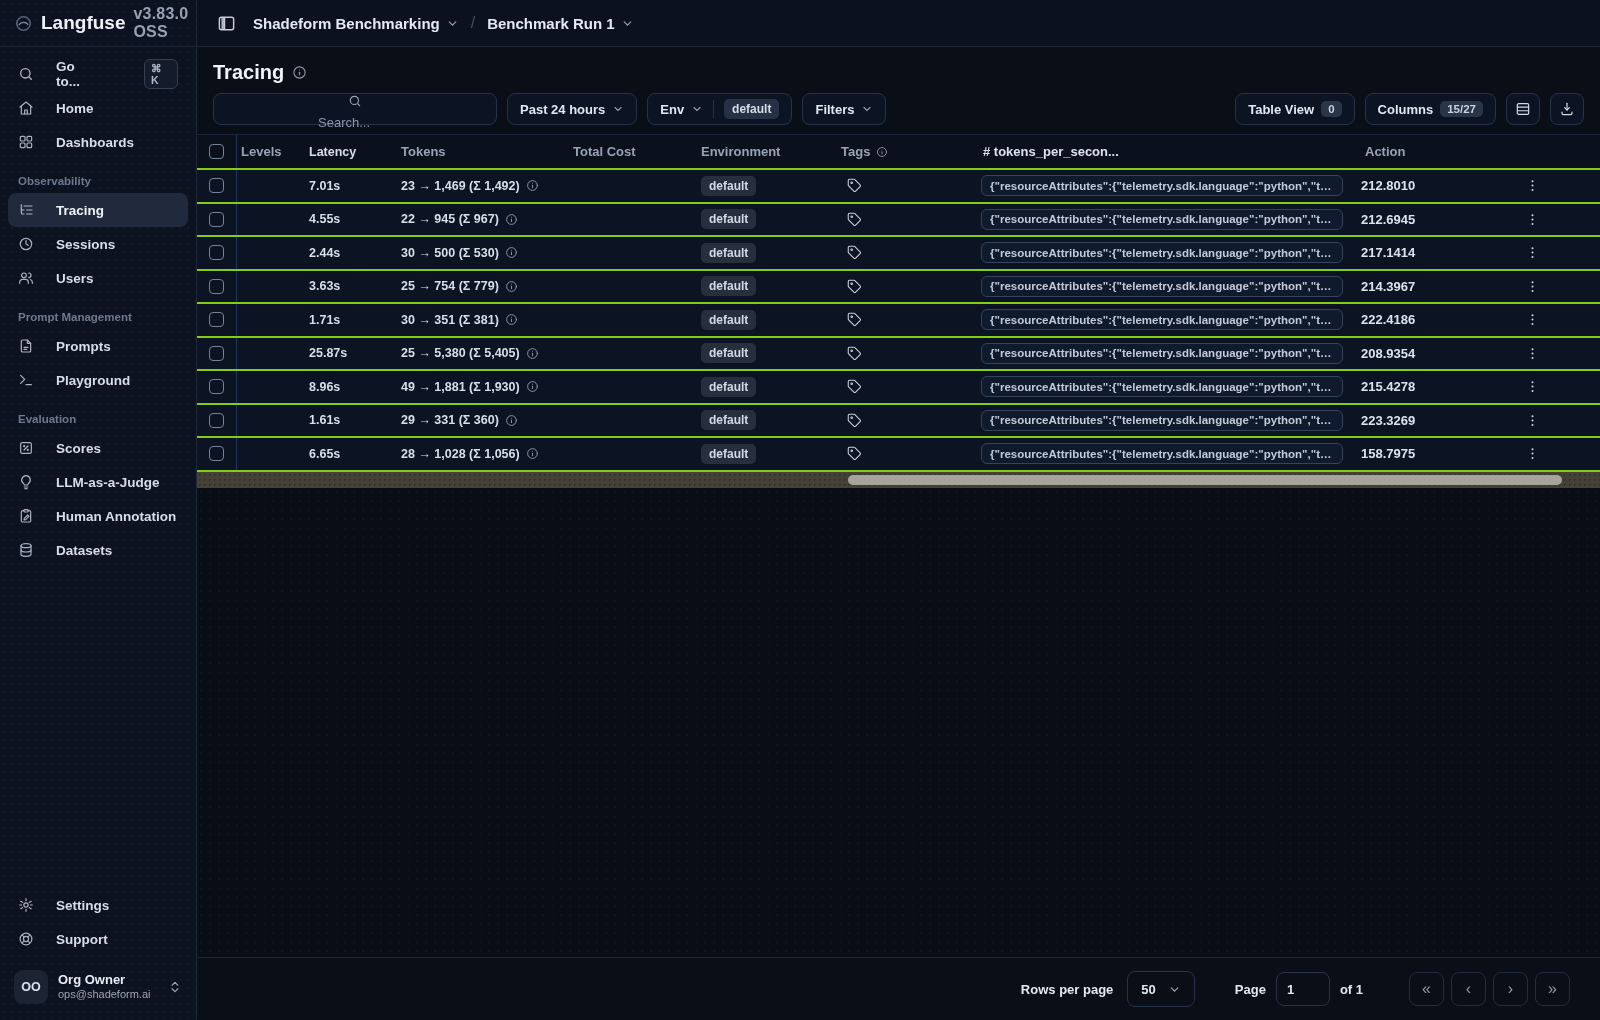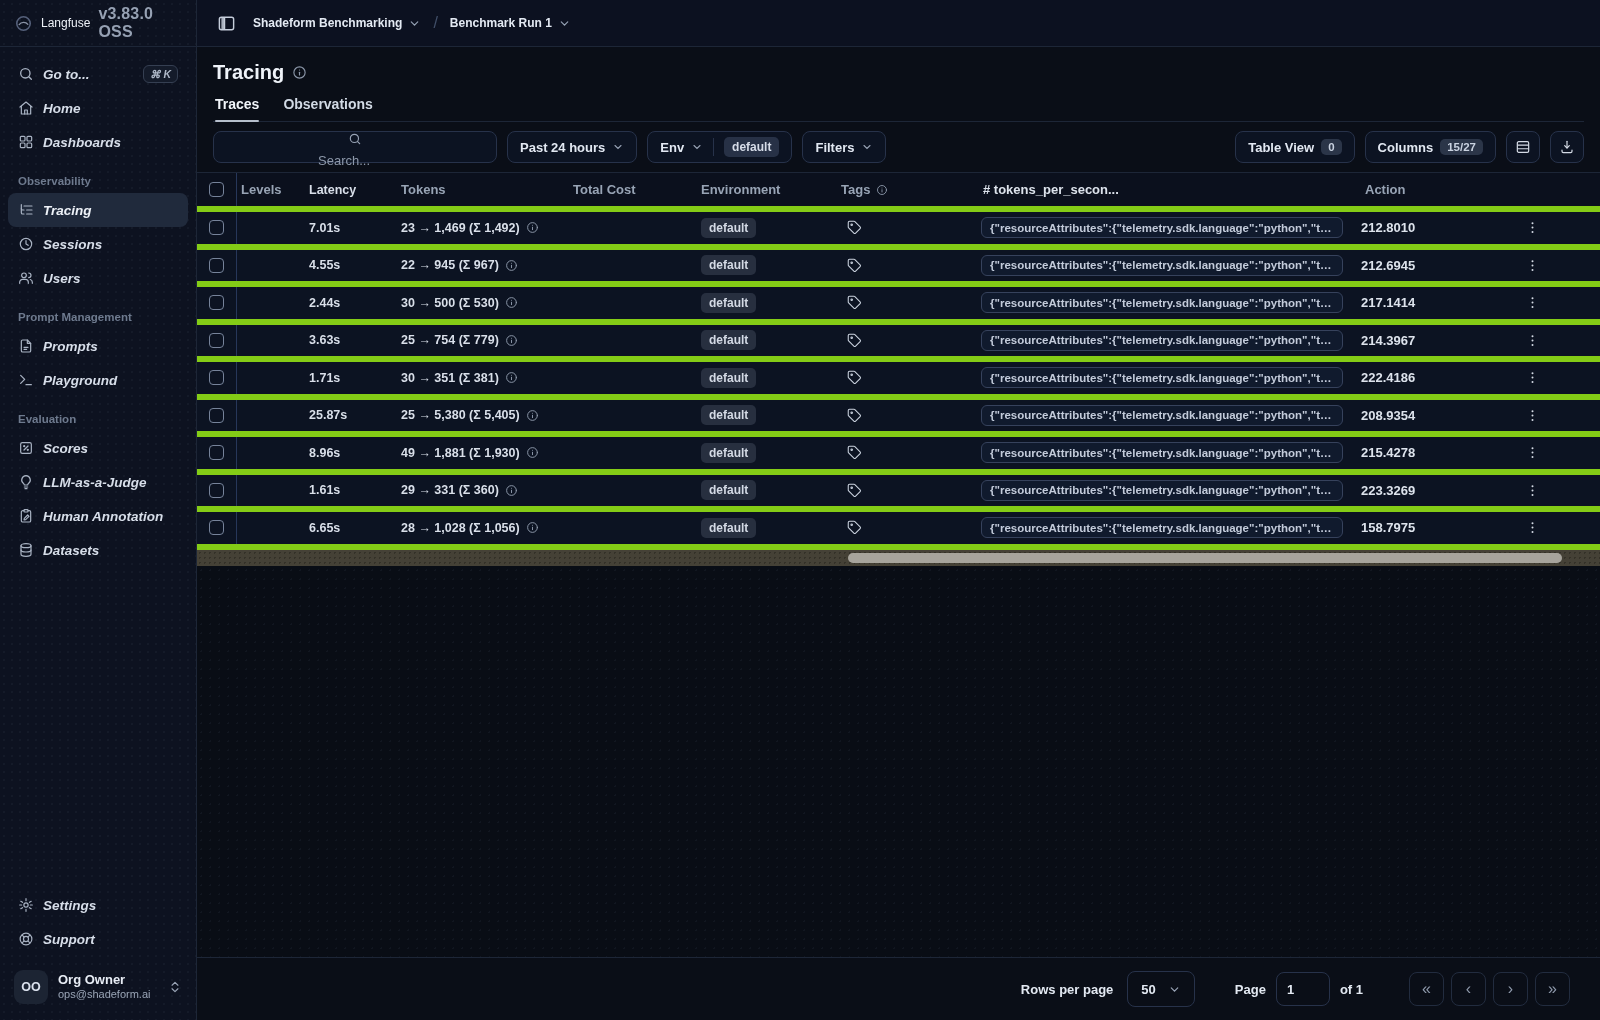--- a/index.html
+++ b/index.html
@@ -2,40 +2,40 @@
 <html><head>
 <meta charset="utf-8">
 <style>
   html,body{margin:0;padding:0;background:#05080e;}
   .app{width:1600px;height:1020px;display:flex;font-family:"Liberation Sans",sans-serif;color:#dde3ec;background:#0a0e17;overflow:hidden;}
   svg{display:block;}
   
   .sidebar{width:196px;min-width:196px;background:#0d1220;border-right:1px solid #1d2637;display:flex;flex-direction:column;
     background-image:radial-gradient(rgba(140,155,180,0.06) 1px,transparent 1px);background-size:8px 8px;}
   .logo-row{height:46px;min-height:46px;display:flex;align-items:center;gap:8px;padding:0 14px;border-bottom:1px solid #1d2637;}
-  .brand-name{font-weight:400;font-size:12px;color:#eef2f8;}
+  .brand-name{font-weight:700;font-size:19px;color:#eef2f8;}
   .brand-ver{font-size:16px;font-weight:700;color:#96a1b3;letter-spacing:.2px;}
   .side-nav{flex:1;padding:10px 8px 0;display:flex;flex-direction:column;overflow:hidden;}
-  .nav-item{display:flex;align-items:center;gap:9px;height:34px;min-height:34px;padding:0 10px;border-radius:8px;font-size:13.5px;font-weight:600;color:#d7dee9;cursor:pointer;font-style:italic;}
+  .nav-item{display:flex;align-items:center;gap:22px;height:34px;min-height:34px;padding:0 10px;border-radius:8px;font-size:13.5px;font-weight:600;color:#d7dee9;cursor:pointer;}
   .nav-item .ic{color:#a9b3c3;display:flex;}
   .nav-item.active{background:#202a3c;color:#eef2f8;}
   .nav-item .sp{flex:1;}
   .kbd{border:1px solid #353f52;background:#141b2a;border-radius:6px;padding:2px 6px;font-size:10.5px;font-weight:700;color:#aeb8c8;}
   .group-title{margin:16px 10px 6px;font-size:11.5px;font-weight:700;color:#6e7a8e;}
   .side-bottom{padding:6px 8px 10px;}
   .user-row{display:flex;align-items:center;gap:10px;padding:6px 6px;border-radius:8px;cursor:pointer;margin-top:8px;}
   .avatar{width:34px;height:34px;min-width:34px;border-radius:9px;background:#1c2433;display:flex;align-items:center;justify-content:center;font-size:12.5px;font-weight:700;color:#dbe2ee;}
   .user-meta{flex:1;min-width:0;}
   .user-name{font-size:13px;font-weight:700;color:#e8edf5;line-height:1.25;}
   .user-email{font-size:11px;color:#9aa5b6;line-height:1.25;}
   
   .main{flex:1;display:flex;flex-direction:column;min-width:0;background:#0a0e17;}
   .topbar{height:46px;min-height:46px;display:flex;align-items:center;gap:12px;padding:0 14px;border-bottom:1px solid #1d2637;background:#0c1120;}
   .panel-btn{width:30px;height:30px;border-radius:7px;display:flex;align-items:center;justify-content:center;color:#c6cedb;cursor:pointer;}
-  .crumb{font-size:12px;font-weight:600;color:#e4eaf3;display:flex;align-items:center;gap:6px;cursor:pointer;}
+  .crumb{font-size:15px;font-weight:600;color:#e4eaf3;display:flex;align-items:center;gap:6px;cursor:pointer;}
   .crumb .ic{color:#94a0b2;display:flex;}
   .slash{color:#42506a;font-size:16px;font-weight:400;}
   .page-head{padding:14px 16px 0;}
   .page-title-row{display:flex;align-items:center;gap:8px;}
   h1{margin:0;font-size:20px;font-weight:700;color:#eff3f9;}
   .info-ic{color:#8c97a9;display:flex;}
   .tabs{display:flex;gap:24px;margin-top:12px;border-bottom:1px solid #1d2637;padding:0 2px;}
   .tab{font-size:14px;font-weight:600;color:#d2dae5;padding-bottom:9px;position:relative;cursor:pointer;}
   .tab.active{color:#f2f6fb;}
   .tab.active::after{content:"";position:absolute;left:0;right:0;bottom:-1px;height:2px;background:#b6bfcc;border-radius:2px;}
@@ -46,21 +46,21 @@
   .search-input{background:transparent;border:none;outline:none;color:#dfe6f0;font-size:13px;width:74px;font-family:"Liberation Sans",sans-serif;padding:0;}
   .search-input::placeholder{color:#8d98aa;}
   .scope{display:flex;align-items:center;gap:5px;font-size:13px;font-weight:700;color:#e6ebf4;margin-left:auto;}
   .env-divider{width:1px;height:18px;background:#27324a;margin:0 3px;}
   .badge{background:#2b3548;border-radius:5px;padding:2px 7px;font-size:11.5px;font-weight:700;color:#c9d2e0;}
   .env-badge{background:#273146;border-radius:5px;padding:3px 8px;font-size:12px;font-weight:600;color:#d6dce8;}
   .tb-spacer{flex:1;}
   .icon-btn{width:34px;justify-content:center;padding:0;}
   
   .table{border-top:1px solid #1d2637;}
-  .trow{display:grid;grid-template-columns:40px 64px 96px 172px 128px 140px 140px 378px 156px minmax(0,1fr);align-items:center;height:31.5px;border-bottom:6px solid #84cc16;background:#0c1322;cursor:pointer;}
+  .trow{display:grid;grid-template-columns:40px 64px 96px 172px 128px 140px 140px 378px 156px minmax(0,1fr);align-items:center;height:31.5px;border-bottom:2px solid #84cc16;background:#0c1322;cursor:pointer;}
   .thead{height:33px;background:#0b101d;color:#98a4b5;font-weight:600;cursor:default;}
   .cell{padding:0 4px;display:flex;align-items:center;gap:6px;min-width:0;font-size:13px;height:100%;box-sizing:border-box;}
   .cell.check{justify-content:center;border-right:1px solid #27375a;}
   .cb{width:15px;height:15px;border:1.5px solid #76839a;border-radius:4px;box-sizing:border-box;cursor:pointer;}
   .hcell{font-size:13px;font-weight:600;color:#98a4b5;}
   .lat{padding-left:8px;font-weight:600;color:#d9dfe9;font-size:12.5px;}
   .tok{color:#d9dfe9;font-weight:600;font-size:12.5px;white-space:nowrap;}
   .envc .env-pill{background:#272f3f;border-radius:5px;padding:3px 8px;font-size:12px;font-weight:600;color:#d4dae5;}
   .tagsc{padding-left:10px;color:#ccd4e0;}
   .metac{padding-right:12px;}
@@ -300,24 +300,20 @@
       <div class="page-title-row">
         <h1>Tracing</h1>
         <span class="info-ic">
             <svg width="15" height="15" viewBox="0 0 24 24" fill="none" stroke="currentColor" stroke-width="1.8" stroke-linecap="round">
               <circle cx="12" cy="12" r="9"></circle>
               <path d="M12 8h.01"></path>
               <path d="M12 11.5V16"></path>
             </svg>
           </span>
       </div>
-      <div class="tabs">
-        <span class="tab active">Traces</span>
-        <span class="tab">Observations</span>
-      </div>
     </div>
 
     <div class="toolbar">
       <div class="tool-btn search-box">
         <span class="ic">
             <svg width="14" height="14" viewBox="0 0 24 24" fill="none" stroke="currentColor" stroke-width="2" stroke-linecap="round">
               <circle cx="11" cy="11" r="7"></circle>
               <path d="m20 20-3.5-3.5"></path>
             </svg>
           </span>

